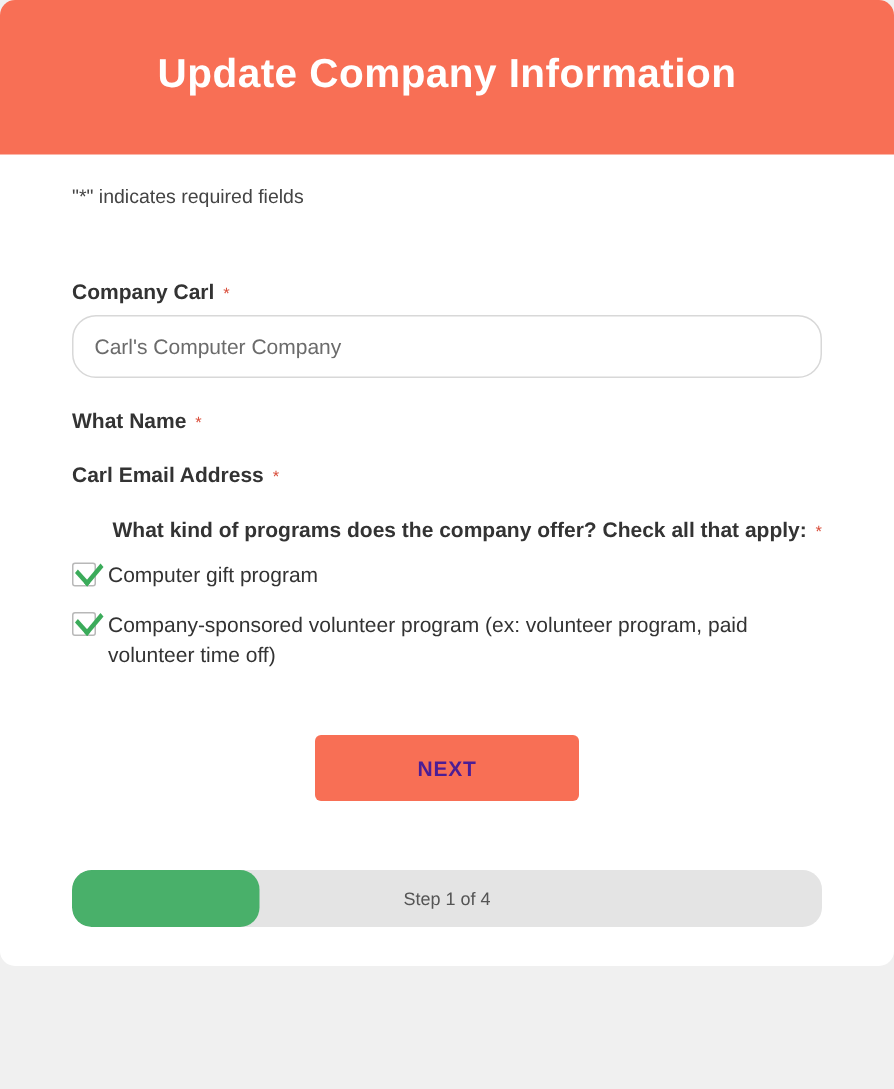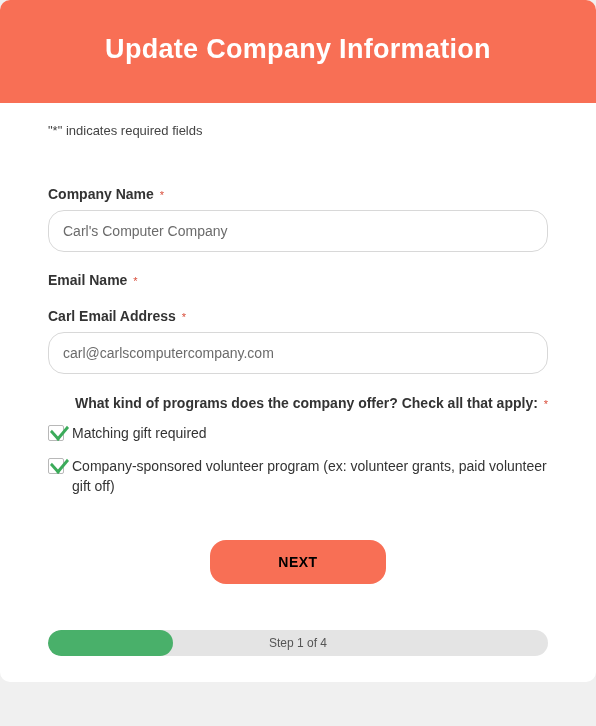--- a/index.html
+++ b/index.html
@@ -103,34 +103,34 @@
     color: #333;
     line-height: 1.4;
   }
   .btn-row {
     text-align: center;
     margin-top: 44px;
     margin-bottom: 36px;
   }
   .next-btn {
     background: #f86f55;
-    color: #000000;
+    color: #4c1d95;
     border: none;
-    border-radius: 16px;
+    border-radius: 4px;
     padding: 14px 0;
     width: 176px;
     font-size: 14px;
     font-weight: 700;
     letter-spacing: 0.5px;
     cursor: pointer;
   }
   .progress-wrap {
     margin: 0 48px 6px;
     position: relative;
-    height: 26px;
+    height: 38px;
     background: #e4e4e4;
     border-radius: 13px;
     overflow: hidden;
   }
   .progress-fill {
     position: absolute;
     left: 0; top: 0; bottom: 0;
     background: #49b06a;
     border-radius: 13px;
   }
@@ -152,55 +152,54 @@
   <div class="header">
     <h1>Update Company Information</h1>
   </div>
 
   <div class="body">
 
     <div class="note">"*" indicates required fields</div>
 
     <div class="field">
       <label class="field-label">
-        <span>Company Name</span>
+        <span>Company Carl</span>
         <span class="required-star">*</span>
       </label>
       <input type="text" class="text-input" value="Carl's Computer Company" style="">
     </div>
 
     <div class="field">
       <label class="field-label">
-        <span>Email Name</span>
+        <span>What Name</span>
         <span class="required-star">*</span>
       </label>
     </div>
 
     <div class="field">
       <label class="field-label">
         <span>Carl Email Address</span>
         <span class="required-star">*</span>
       </label>
-      <input type="text" class="text-input" value="carl@carlscomputercompany.com" style="">
     </div>
 
     <div class="field">
       <label class="check-label">
         <span>What kind of programs does the company offer? Check all that apply:</span>
         <span class="required-star">*</span>
       </label>
 
       <div class="check-row">
         <div class="checkbox checked"></div>
-        <div class="check-text">Matching gift required</div>
+        <div class="check-text">Computer gift program</div>
       </div>
 
       <div class="check-row">
         <div class="checkbox checked"></div>
-        <div class="check-text">Company-sponsored volunteer program (ex: volunteer grants, paid volunteer gift off)</div>
+        <div class="check-text">Company-sponsored volunteer program (ex: volunteer program, paid volunteer time off)</div>
       </div>
     </div>
 
     <div class="btn-row">
       <button class="next-btn">NEXT</button>
     </div>
 
   </div>
 
   <div class="progress-wrap">

